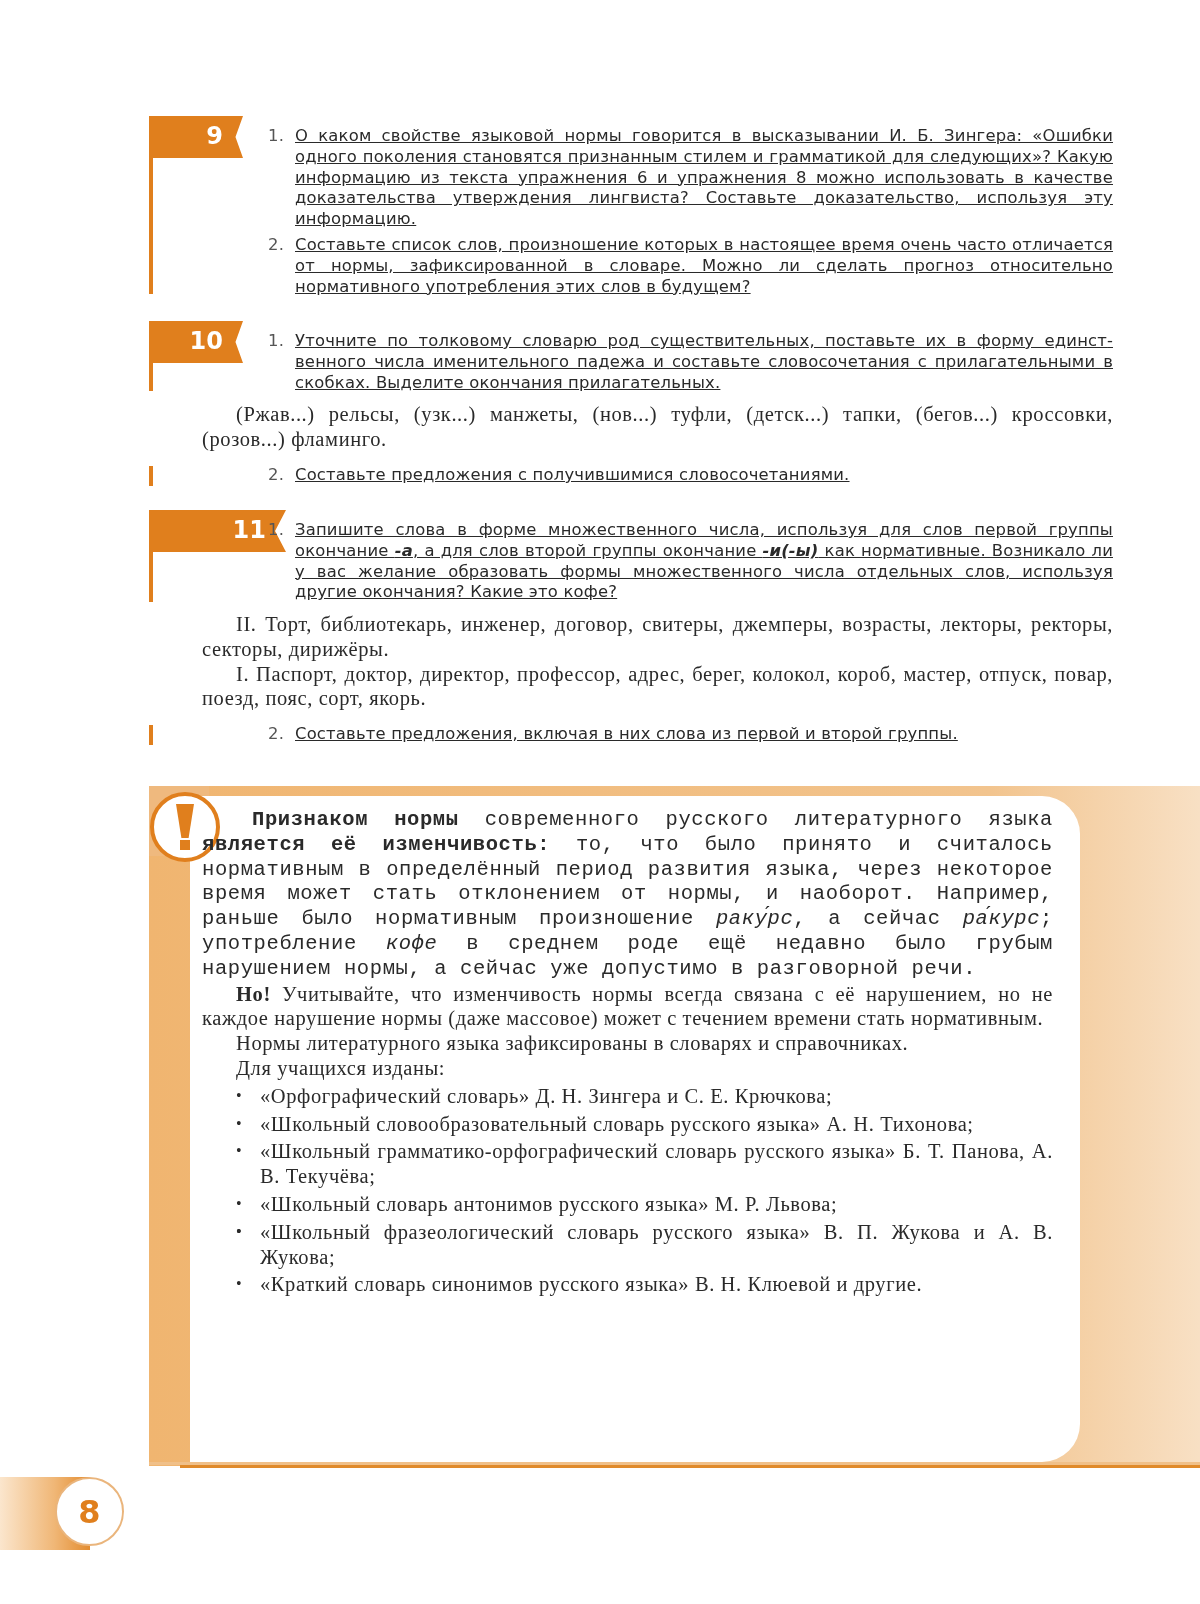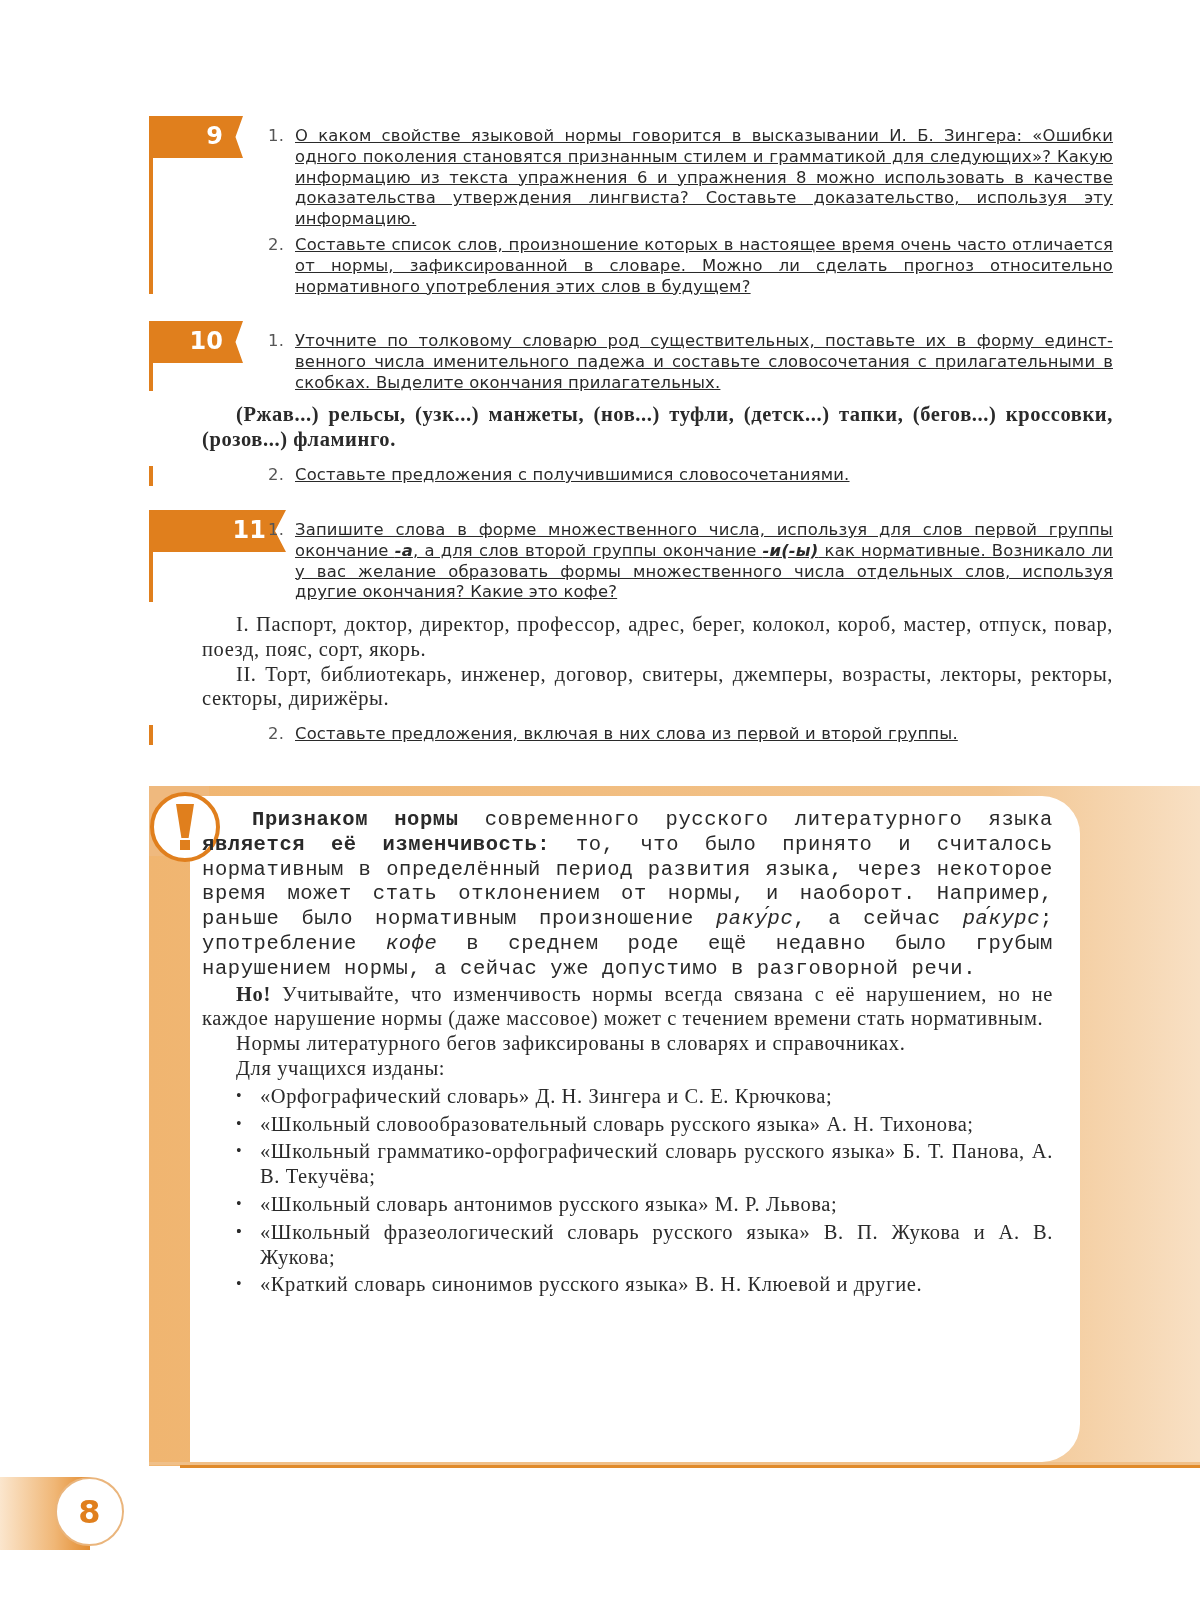--- a/index.html
+++ b/index.html
@@ -90,40 +90,40 @@
 </div>
 
 <div class="flag" style="top:321px;">
   <span>10</span>
 </div>
 <div class="pole" style="top:321px;height:70px;"></div>
 <div class="task sans" style="top:331px;">
   <span class="num">1.</span>
   <div class="txt">Уточните по толковому словарю род существительных, поставьте их в форму единст­венного числа именительного падежа и составьте словосочетания с прилагательными в скобках. Выделите окончания прилагательных.</div>
 </div>
-<div class="words serif" style="top:402px;font-weight:bold;">
+<div class="words serif" style="top:402px;">
   <div class="line">(Ржав...) рельсы, (узк...) манжеты, (нов...) туфли, (детск...) тапки, (бегов...) кроссовки, (розов...) фламинго.</div>
 </div>
 <div class="pole-short" style="top:466px;"></div>
 <div class="task sans" style="top:465px;">
   <span class="num">2.</span>
   <div class="txt">Составьте предложения с получившимися словосочетаниями.</div>
 </div>
 
 <div class="flag" style="top:510px;padding-left:43px;">
   <span>11</span>
 </div>
 <div class="pole" style="top:510px;height:92px;"></div>
 <div class="task sans" style="top:520px;">
   <span class="num">1.</span>
   <div class="txt"><span>Запишите слова в форме множественного числа, используя для слов первой группы окончание </span><i>-а</i><span>, а для слов второй группы окончание </span><i>-и(-ы)</i><span> как нормативные. Возника­ло ли у вас желание образовать формы множественного числа отдельных слов, ис­пользуя другие окончания? Какие это кофе?</span></div>
 </div>
 <div class="words serif" style="top:612px;">
+  <div class="line">II. Торт, библиотекарь, инженер, договор, свитеры, джемперы, возрасты, лекторы, ректоры, секторы, дирижёры.</div>
   <div class="line">I. Паспорт, доктор, директор, профессор, адрес, берег, колокол, короб, ма­стер, отпуск, повар, поезд, пояс, сорт, якорь.</div>
-  <div class="line">II. Торт, библиотекарь, инженер, договор, свитеры, джемперы, возрасты, лекторы, ректоры, секторы, дирижёры.</div>
 </div>
 <div class="pole-short" style="top:725px;"></div>
 <div class="task sans" style="top:724px;">
   <span class="num">2.</span>
   <div class="txt">Составьте предложения, включая в них слова из первой и второй группы.</div>
 </div>
 
 <div class="rule-bg"></div>
 <div class="rule-bg-left"></div>
 <div class="rule-panel"></div>
@@ -134,21 +134,21 @@
   <div class="dot"></div>
 </div>
 
 <div class="rule-text serif">
   <p class="ind" style="padding-left:0;">
     <b>Признаком нормы</b><span> современного русского литературного языка </span><b>явля­ется её изменчивость:</b><span> то, что было принято и считалось нормативным в определённый период развития языка, через некоторое время может стать отклонением от нормы, и наоборот. Например, раньше было норма­тивным произношение </span><i>раку́рс</i><span>, а сейчас </span><i>ра́курс</i><span>; употребление </span><i>кофе</i><span> в среднем роде ещё недавно было грубым нарушением нормы, а сейчас уже допустимо в разговорной речи.</span>
   </p>
   <p class="ind2">
     <b>Но!</b><span> Учитывайте, что изменчивость нормы всегда связана с её наруше­нием, но не каждое нарушение нормы (даже массовое) может с течением времени стать нормативным.</span>
   </p>
-  <p class="ind2">Нормы литературного бегов зафиксированы в словарях и справоч­никах.</p>
+  <p class="ind2">Нормы литературного языка зафиксированы в словарях и справоч­никах.</p>
   <p class="ind2">Для учащихся изданы:</p>
   <ul>
     <li><span class="bullet">•</span><span>«Орфографический словарь» Д. Н. Зингера и С. Е. Крючкова;</span></li>
     <li><span class="bullet">•</span><span>«Школьный словообразовательный словарь русского языка» А. Н. Ти­хонова;</span></li>
     <li><span class="bullet">•</span><span>«Школьный грамматико-орфографический словарь русского языка» Б. Т. Панова, А. В. Текучёва;</span></li>
     <li><span class="bullet">•</span><span>«Школьный словарь антонимов русского языка» М. Р. Львова;</span></li>
     <li><span class="bullet">•</span></li>
     <li><span class="bullet">•</span><span>«Школьный фразеологический словарь русского языка» В. П. Жукова и А. В. Жукова;</span></li>
     <li><span class="bullet">•</span><span>«Краткий словарь синонимов русского языка» В. Н. Клюевой и дру­гие.</span></li>
   </ul>

